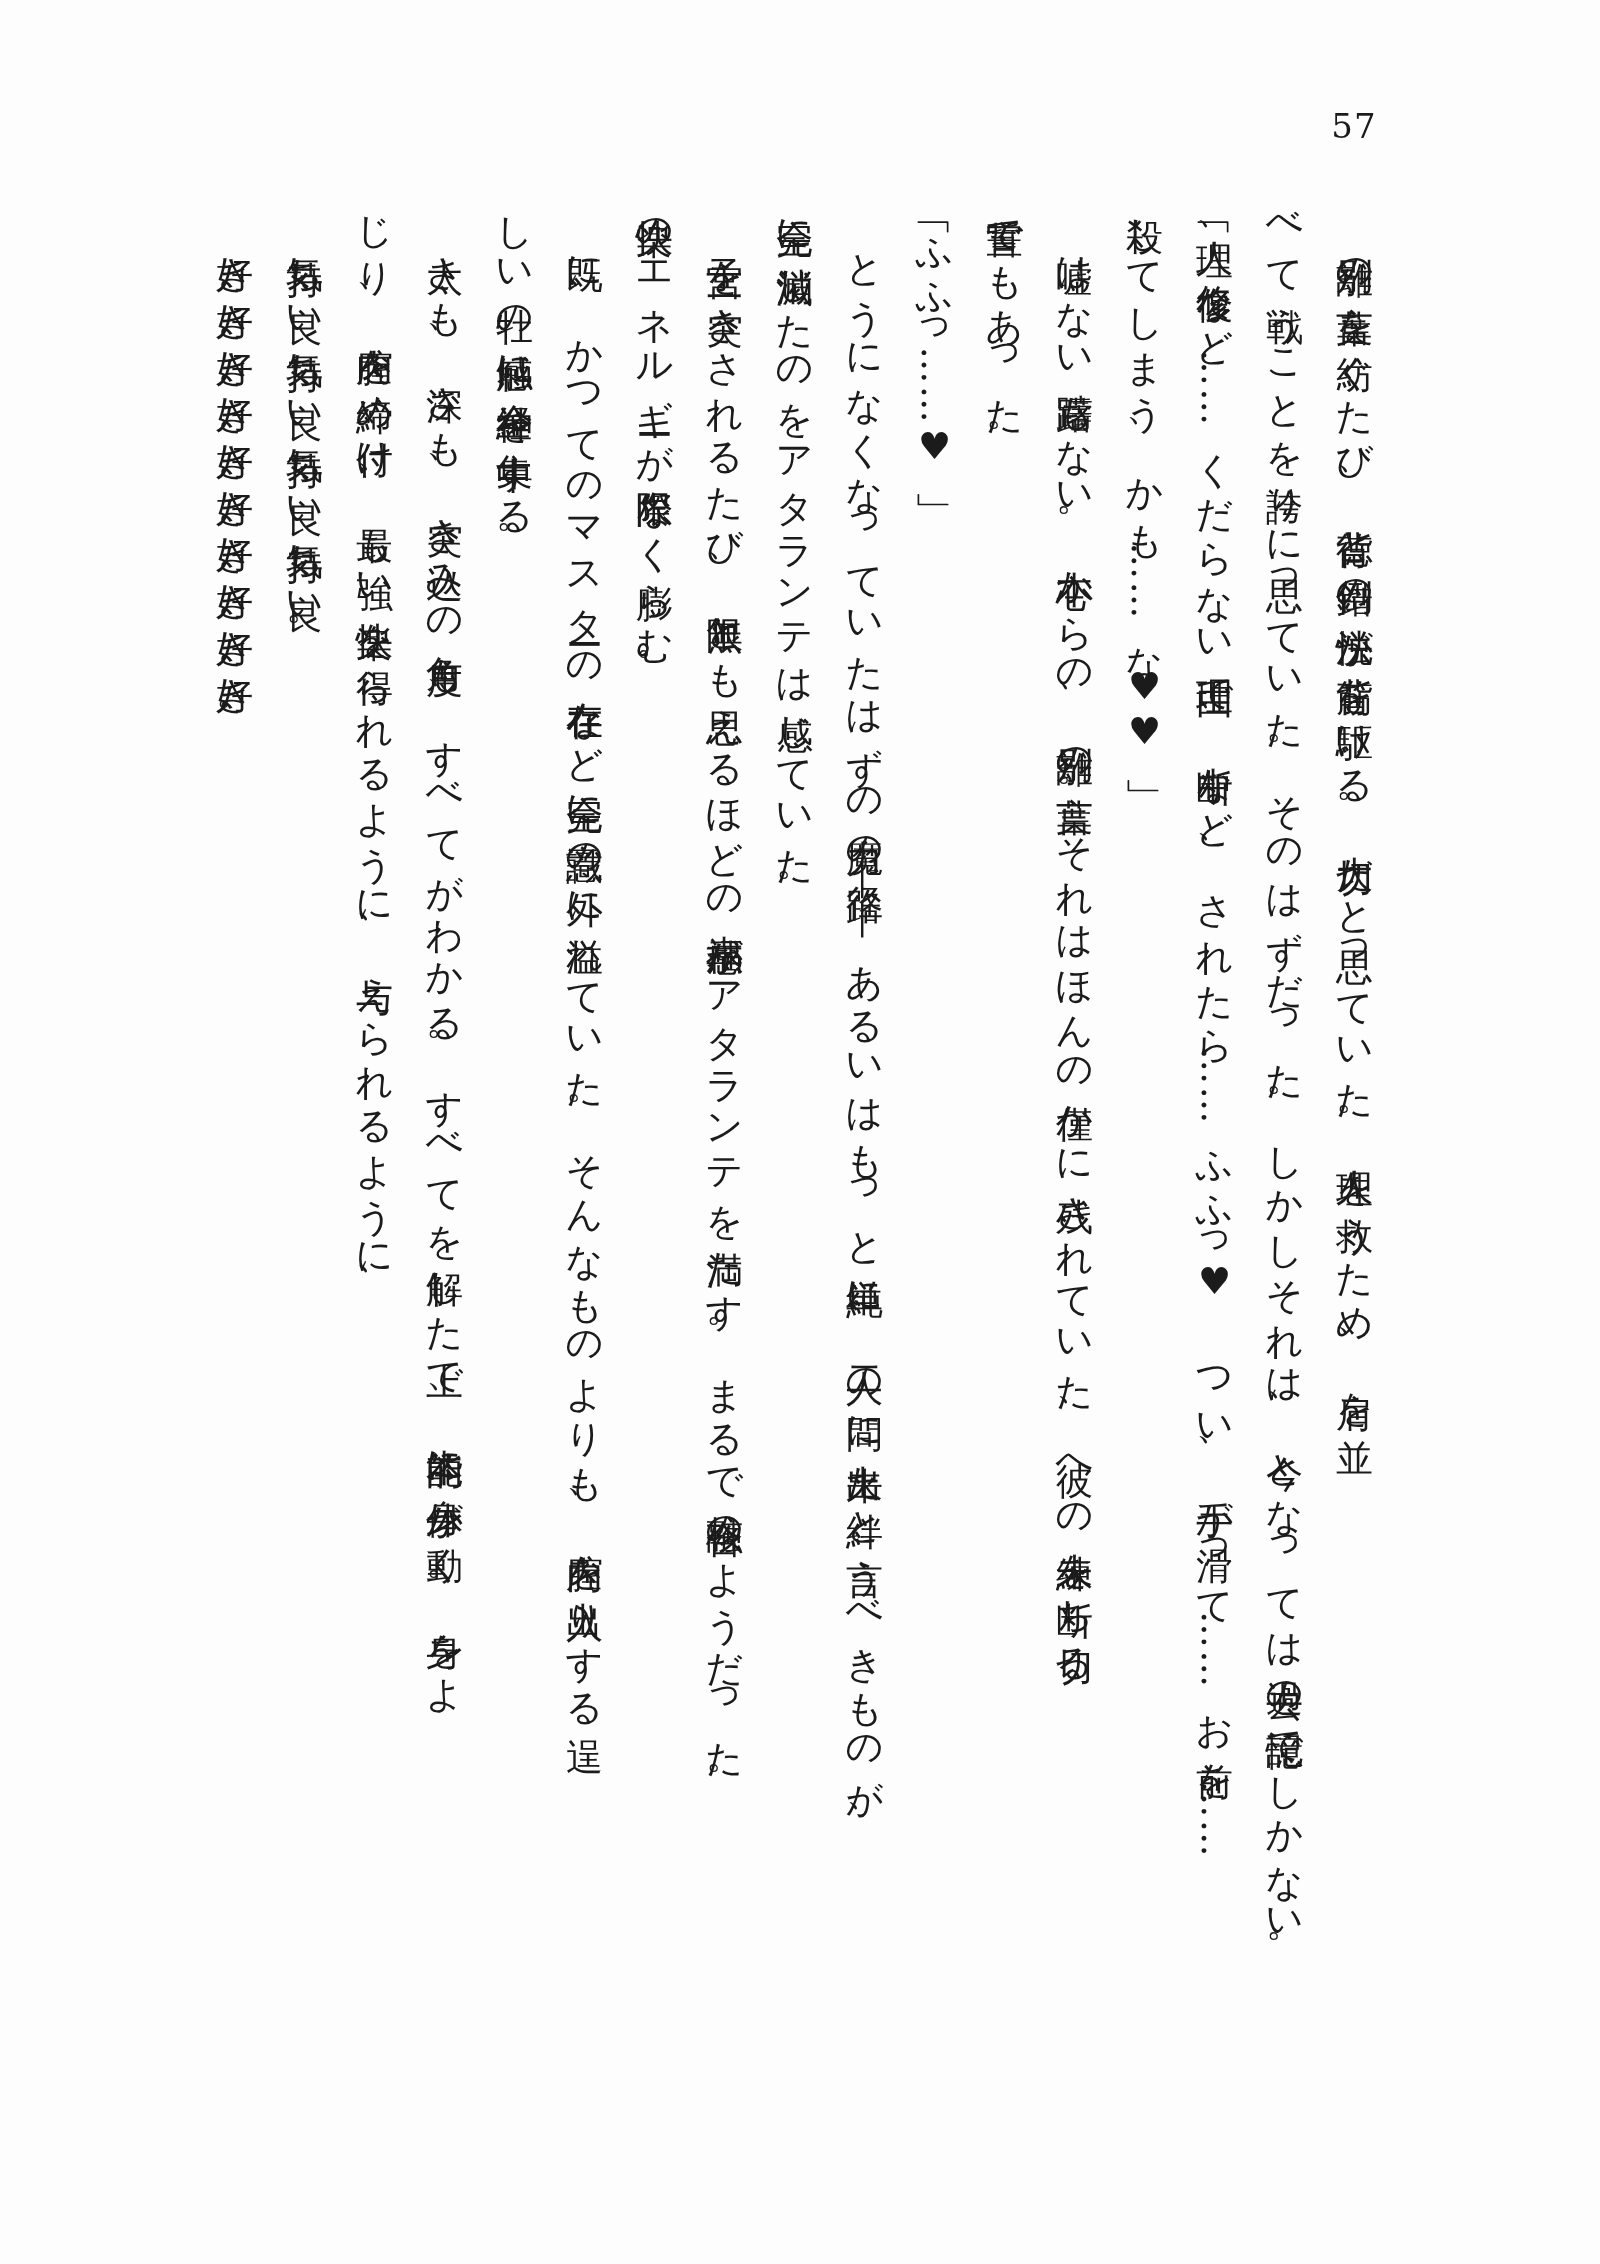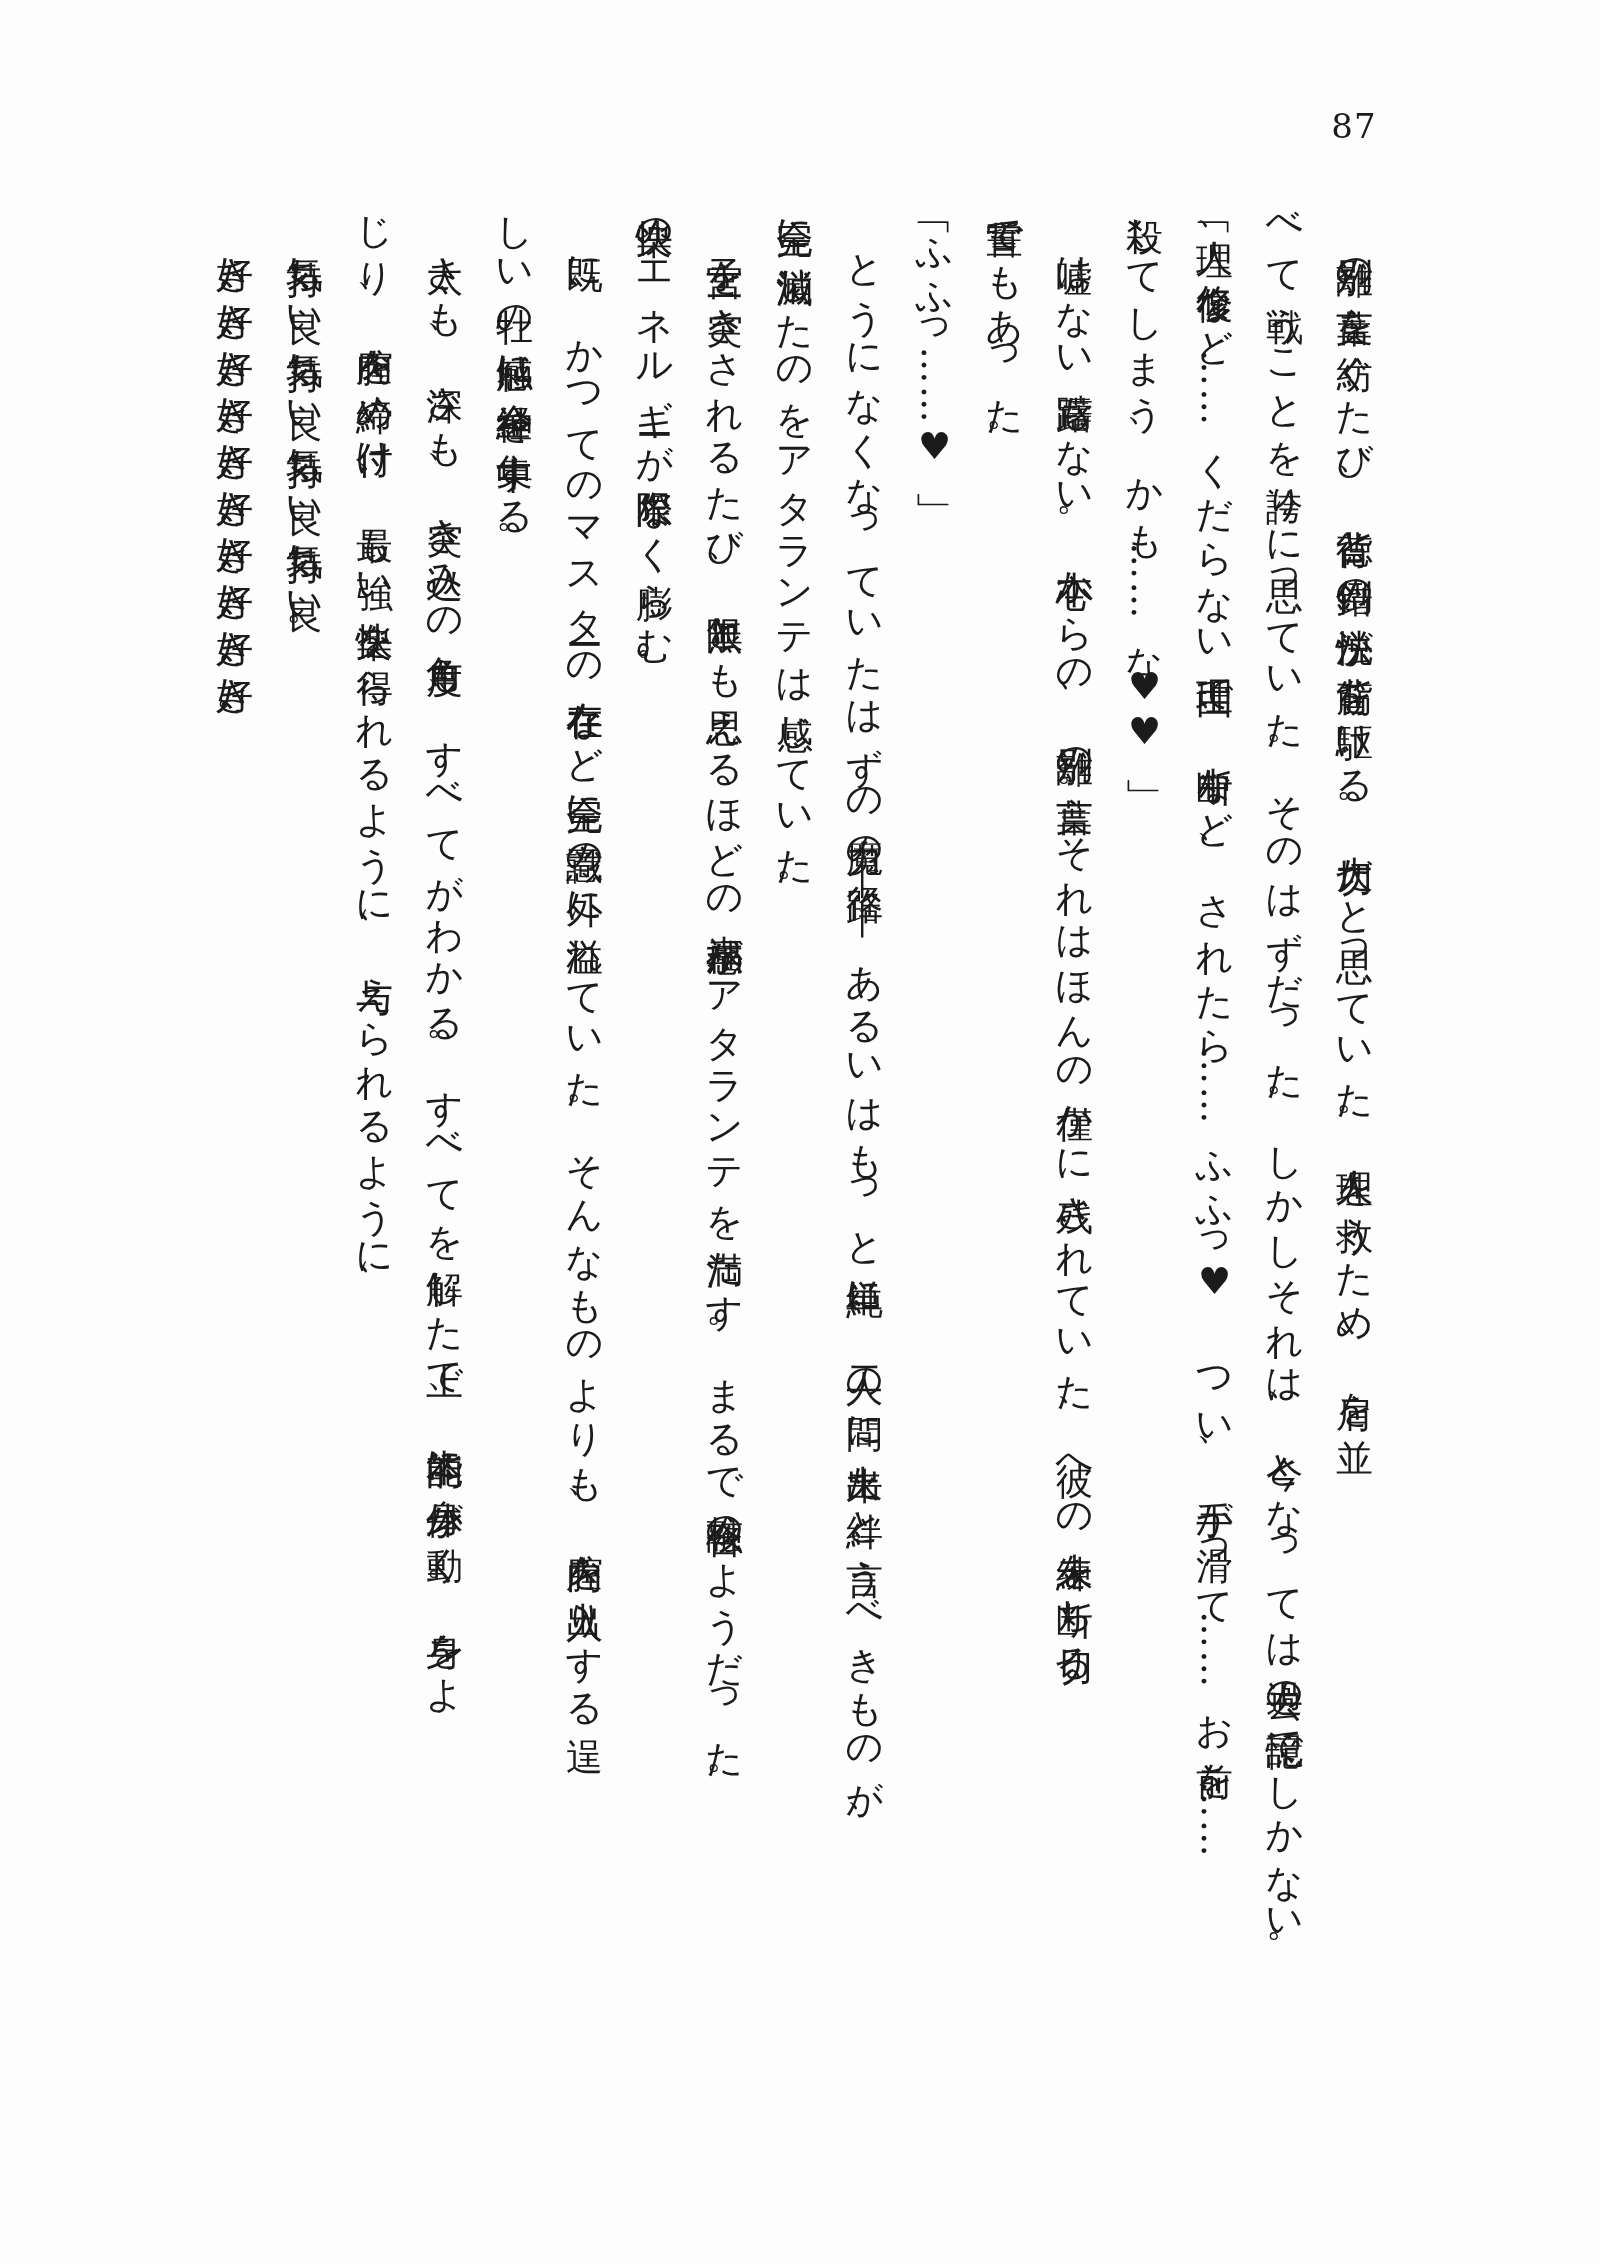--- a/index.html
+++ b/index.html
@@ -47,21 +47,21 @@
     white-space: pre;
   }
   .column.bracket-indent {
     padding-top: 20px;
   }
 </style>
 </head>
 <body>
 
 <div class="page">
-  <div class="page-number">87</div>
+  <div class="page-number">57</div>
   <div class="text-block" id="text-block">
       <div class="column" style="right: 225px;">　別離の言葉を紡ぐたび、背徳と倒錯の法悦が背筋を駆ける。大切だと思っていた。人理を救うため、肩を並</div>
       <div class="column" style="right: 295px;">べて戦うことを誇りに思っていた。そのはずだった。しかしそれは、今となっては過去の記憶でしかない。</div>
       <div class="column bracket-indent" style="right: 365px;">「人理、修復など……くだらない理由で、中断など、されたら……ふふっ♥　つい、手が滑って……お前を……</div>
       <div class="column" style="right: 435px;">殺してしまう、かも……な♥♥」</div>
       <div class="column" style="right: 505px;">　嘘はない躊躇もない。本心からの、別離の言葉。それはほんの僅かに残されていた、彼への未練を断ち切る</div>
       <div class="column" style="right: 575px;">宣誓でもあった。</div>
       <div class="column bracket-indent" style="right: 645px;">「ふふっ……♥」</div>
       <div class="column" style="right: 715px;">　とうになくなっていたはずの魔力の径路――あるいはもっと単純に、二人の間に出来た絆と言うべきものが、</div>
       <div class="column" style="right: 785px;">完全に消滅したのをアタランテは感じていた。</div>

